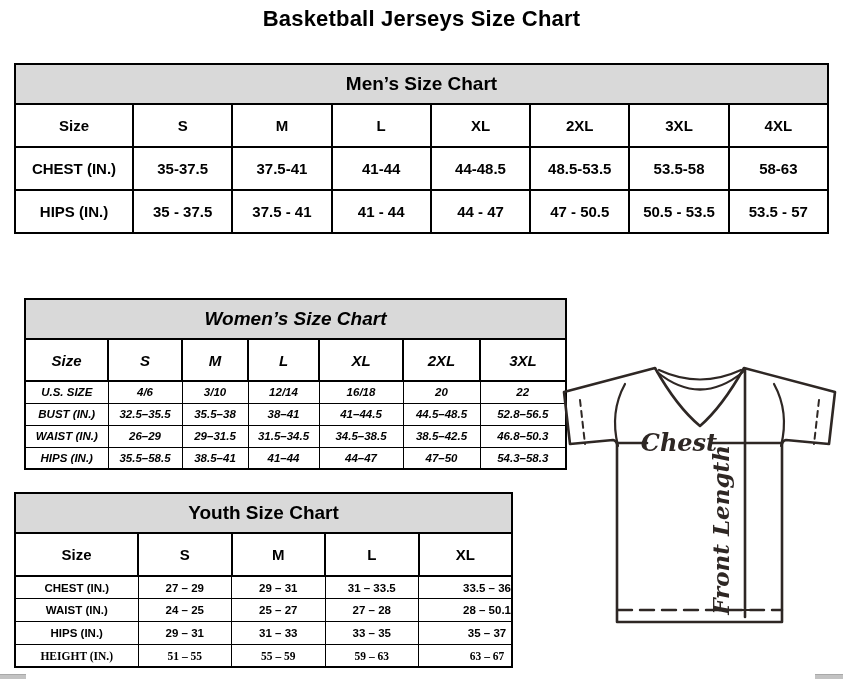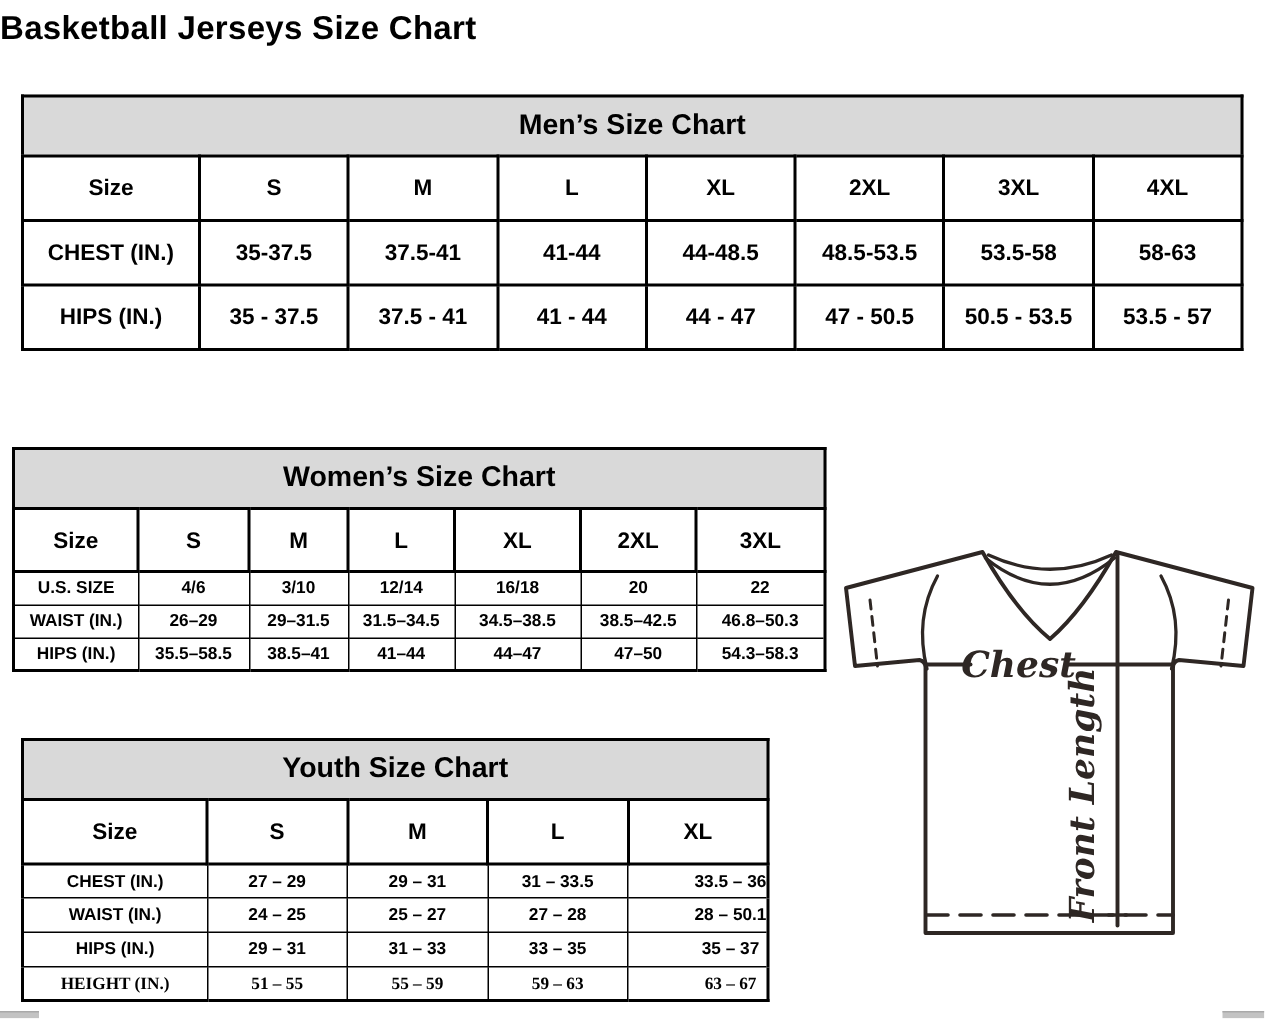--- a/index.html
+++ b/index.html
@@ -9,21 +9,21 @@
     height: 679px;
     background: #ffffff;
     font-family: "Liberation Sans", sans-serif;
     color: #000;
     overflow: hidden;
   }
   #main-title {
     position: absolute;
     top: 6px; left: 0;
     width: 100%;
-    text-align: left;
+    text-align: center;
     font-size: 22px;
     font-weight: bold;
     letter-spacing: 0.2px;
   }
   .chart { position: absolute; }
   .chart-band {
     border: 2px solid #000;
     border-bottom: none;
     background: #d9d9d9;
     height: 38px;
@@ -46,21 +46,21 @@
     overflow: hidden;
     white-space: nowrap;
   }
   
   #mens-chart { left: 14px; top: 63px; width: 815px; }
   #mens-table thead tr { height: 43px; }
   #mens-table tbody tr { height: 43px; }
   #mens-table th, #mens-table td { font-size: 15px; }
   #mens-table thead th:first-child { width: 116px; }
   
-  #womens-chart { left: 8px; top: 298px; width: 543px; }
+  #womens-chart { left: 24px; top: 298px; width: 543px; font-style: italic; }
   #womens-table thead tr { height: 42px; }
   #womens-table thead th { font-size: 15px; }
   #womens-table tbody tr { height: 22px; }
   #womens-table tbody td, #womens-table tbody td:first-child { font-size: 11.5px; }
   #womens-table tbody td { border-width: 1px; }
   #womens-table tbody td:first-child { border-left-width: 2px; }
   #womens-table tbody td:last-child { border-right-width: 2px; }
   #womens-table tbody tr:last-child td { border-bottom-width: 2px; }
   #womens-table thead th:nth-child(1) { width: 81px; }
   #womens-table thead th:nth-child(2) { width: 72px; }
@@ -156,20 +156,29 @@
           <tr>
             <td>U.S. SIZE</td>
             <td>4/6</td>
             <td>3/10</td>
             <td>12/14</td>
             <td>16/18</td>
             <td>20</td>
             <td>22</td>
           </tr>
           <tr>
+            <td>BUST (IN.)</td>
+            <td>32.5–35.5</td>
+            <td>35.5–38</td>
+            <td>38–41</td>
+            <td>41–44.5</td>
+            <td>44.5–48.5</td>
+            <td>52.8–56.5</td>
+          </tr>
+          <tr>
             <td>WAIST (IN.)</td>
             <td>26–29</td>
             <td>29–31.5</td>
             <td>31.5–34.5</td>
             <td>34.5–38.5</td>
             <td>38.5–42.5</td>
             <td>46.8–50.3</td>
           </tr>
           <tr>
             <td>HIPS (IN.)</td>

